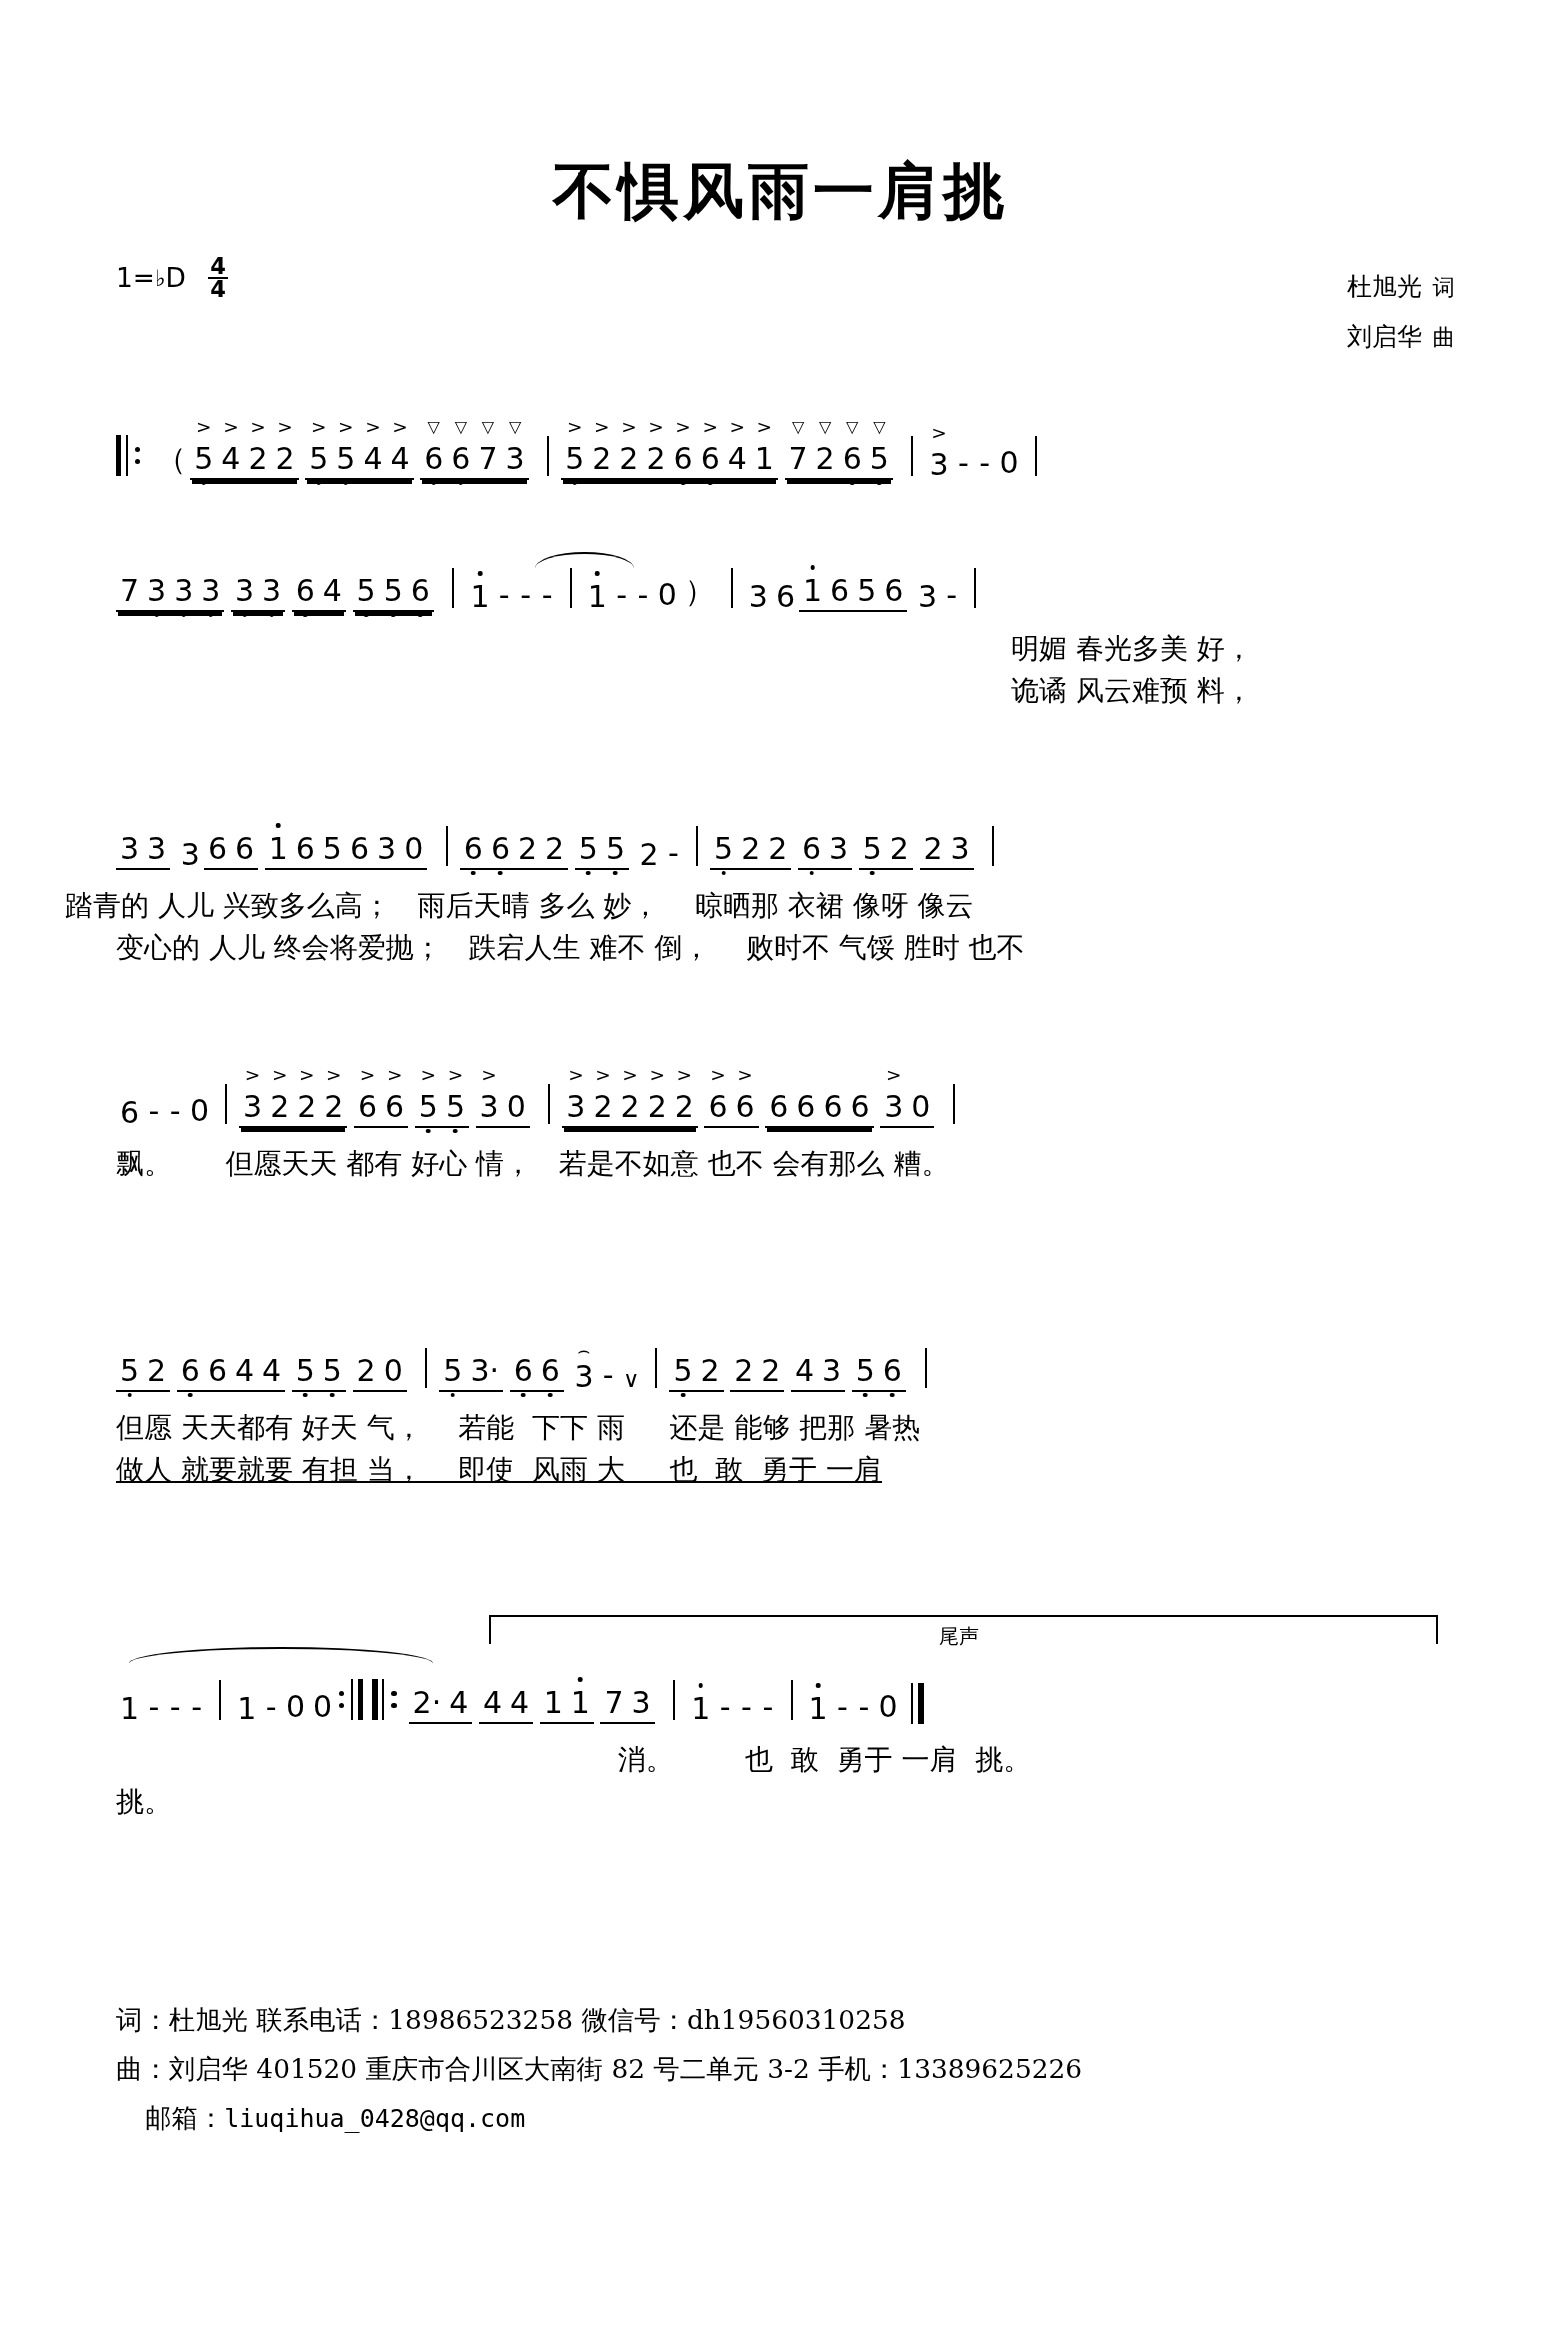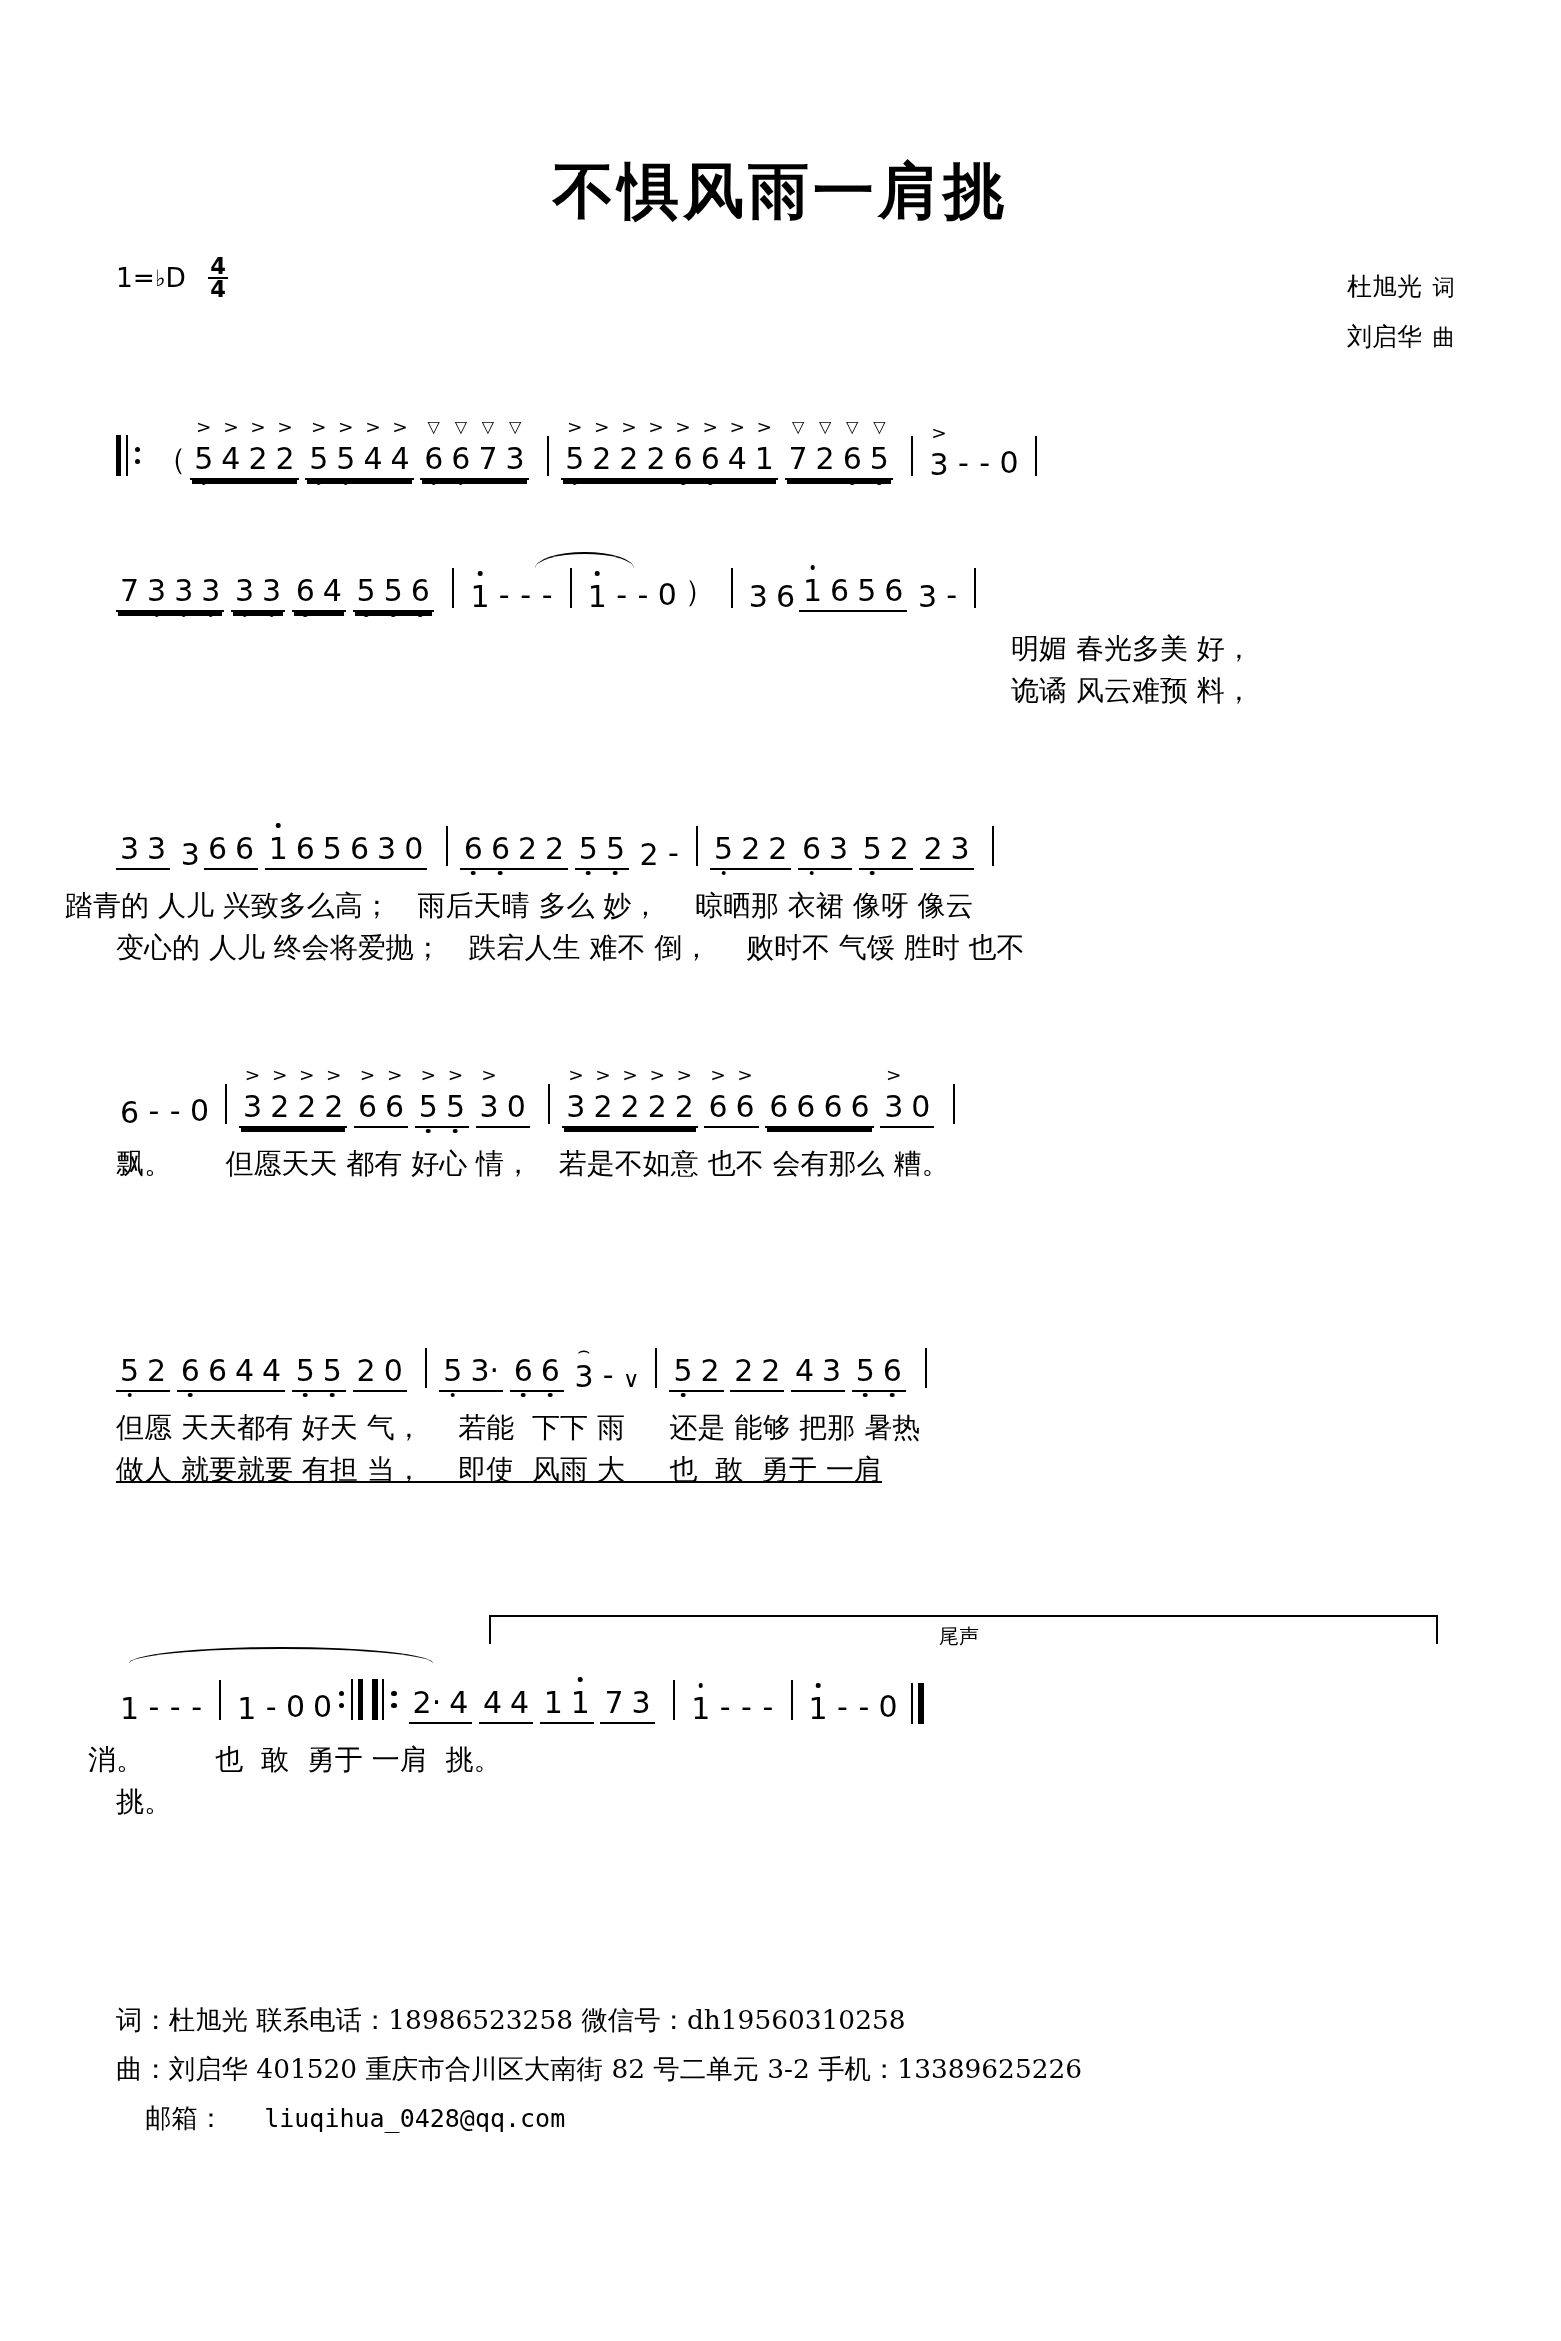--- a/index.html
+++ b/index.html
@@ -216,21 +216,21 @@
 
   
   .footer {
     position: absolute;
     left: 116px;
     top: 1996px;
     font-family: "DejaVu Serif", serif;
     font-size: 26.4px;
     line-height: 1.85;
   }
-  .footer .mono { font-family: "DejaVu Sans Mono", monospace; font-size: 25px; margin-left: 40px; }
+  .footer .mono { font-family: "DejaVu Sans Mono", monospace; font-size: 25px; }
 </style>
 </head>
 <body>
 
 <div class="sheet">
 
   <div class="title">不惧风雨一肩挑</div>
 
   <div class="keysig">
     <span>1=</span>
@@ -575,21 +575,21 @@
       <span class="bar"></span>
       <span class="n dothigh">1</span>
       <span class="dash">-</span>
       <span class="dash">-</span>
       <span class="plain">0</span>
       <span class="final-bar">
         <span class="thin"></span>
           <span class="thick"></span>
       </span>
     </div>
-    <div class="lyr-row" style="padding-left:88px; margin-top:14.5px;">消。        也  敢  勇于 一肩  挑。</div>
+    <div class="lyr-row" style="padding-left:88px; margin-top:14.5px;text-align:center;">消。        也  敢  勇于 一肩  挑。</div>
     <div class="lyr-row" style="padding-left:116px;">挑。</div>
   </div>
 
   <div class="footer">
     <div>词：杜旭光  联系电话：18986523258  微信号：dh19560310258</div>
     <div>曲：刘启华  401520 重庆市合川区大南街 82 号二单元 3-2   手机：13389625226</div>
     <div style="padding-left:29px;">
       <span>邮箱：</span><span class="mono">liuqihua_0428@qq.com</span>
     </div>
   </div>

